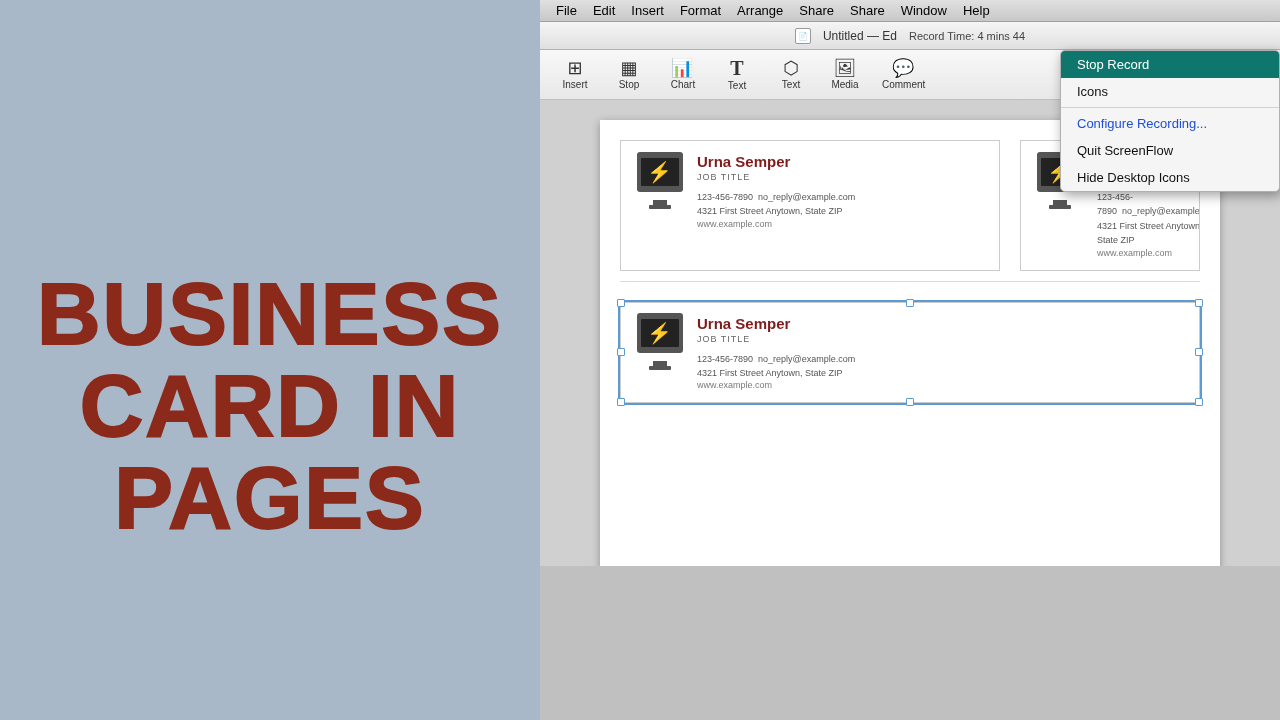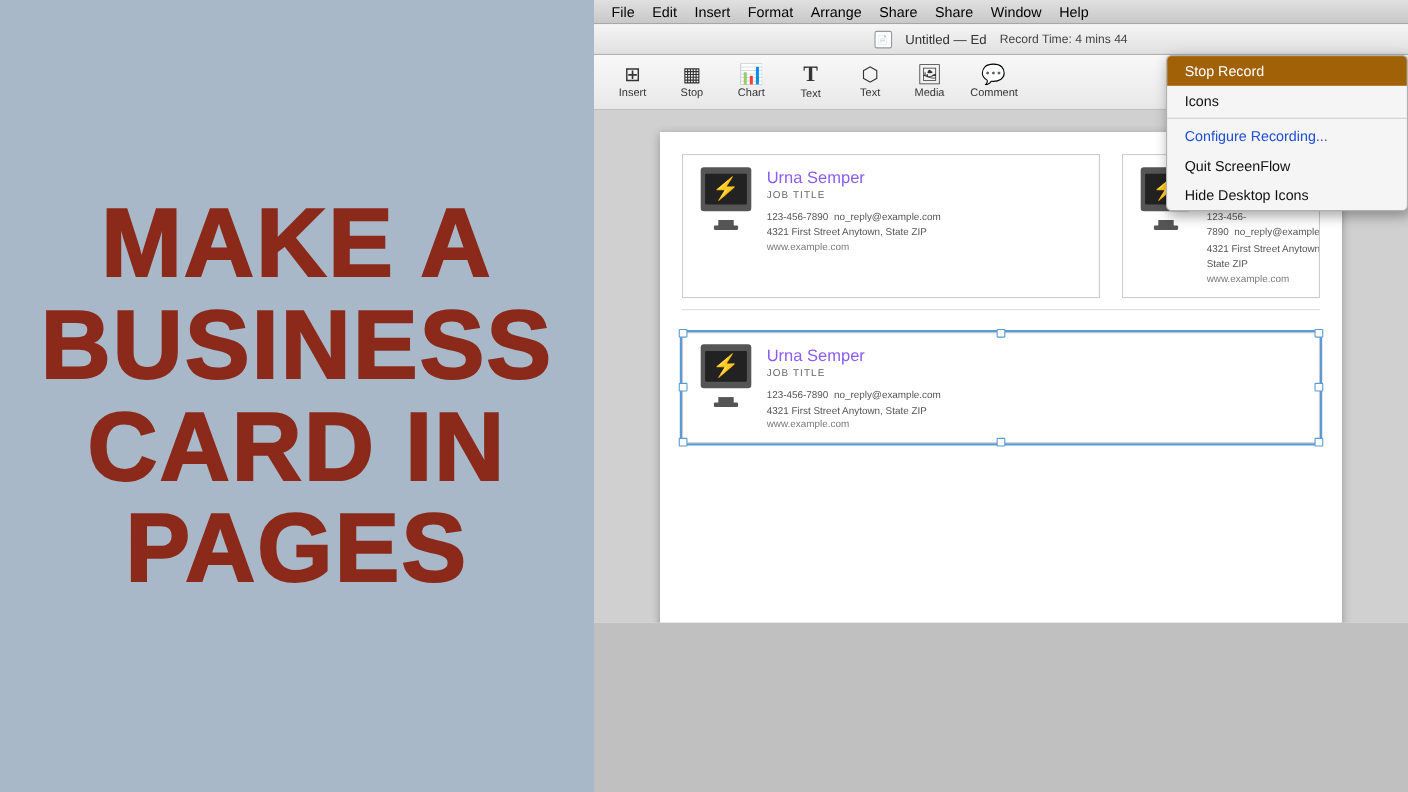--- a/index.html
+++ b/index.html
@@ -217,22 +217,22 @@
       height: 4px;
       background: #555;
       border-radius: 1px;
     }
 
     .card-info {
       flex: 1;
     }
     .card-name {
       font-size: 15px;
-      font-weight: 400;
-      color: #8b5cf6;
+      font-weight: 700;
+      color: #7f1d1d;
       margin-bottom: 2px;
     }
     .card-job-title {
       font-size: 9px;
       color: #666;
       letter-spacing: 1px;
       text-transform: uppercase;
       margin-bottom: 8px;
     }
     .card-contact {
@@ -278,38 +278,38 @@
     .dropdown-item {
       padding: 6px 16px;
       font-size: 13px;
       color: #111;
       cursor: pointer;
       display: flex;
       align-items: center;
       gap: 6px;
     }
     .dropdown-item.highlighted {
-      background: #a16207;
+      background: #0f766e;
       color: #fff;
     }
     .dropdown-item.disabled {
       color: #1d4ed8;
     }
     .dropdown-sep {
       height: 1px;
       background: #d0d0d0;
       margin: 2px 0;
     }
   </style>
 </head>
 <body>
 
 <div id="left-panel">
   <div id="left-title">
-    <span>MAKE A</span><br>
+    <br>
     <span>BUSINESS</span><br>
     <span>CARD IN</span><br>
     <span>PAGES</span>
   </div>
 </div>
 
 <div id="right-panel">
 
   <div id="menu-bar">
     <div class="menu-item">File</div>

